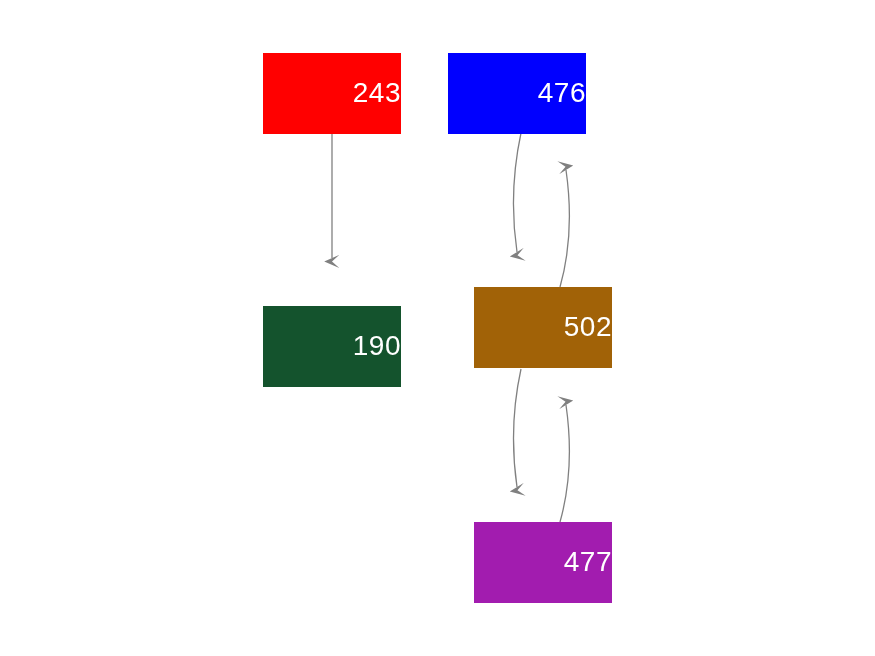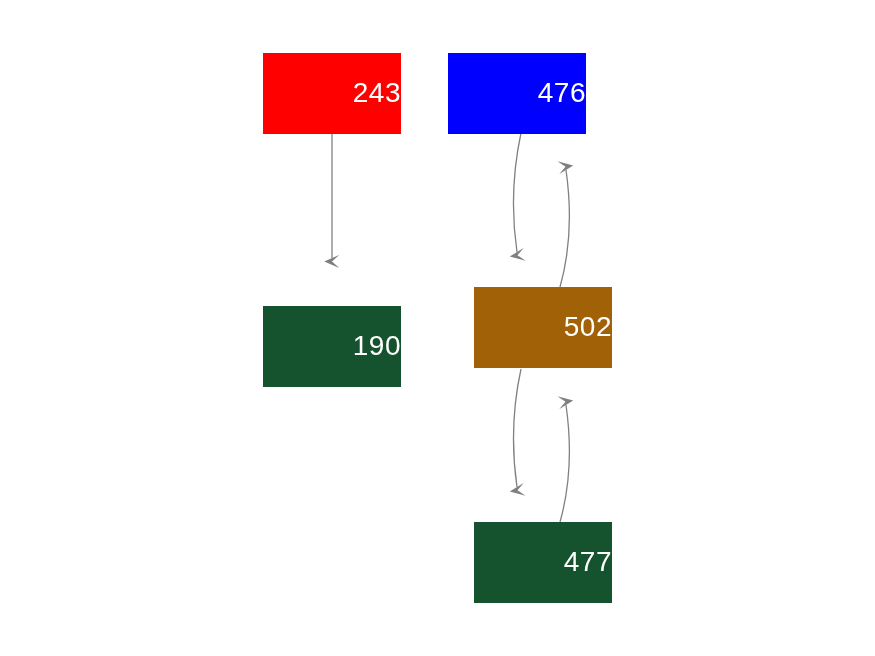--- a/index.html
+++ b/index.html
@@ -86,17 +86,17 @@
   </div>
 
   <div class="node" style="left:448px; top:53px; width:138px; height:81px; background:#0000ff;">
     <span class="node-label">476</span>
   </div>
 
   <div class="node" style="left:474px; top:287px; width:138px; height:81px; background:#a16207;">
     <span class="node-label">502</span>
   </div>
 
-  <div class="node" style="left:474px; top:522px; width:138px; height:81px; background:#14532d;">
+  <div class="node" style="left:474px; top:522px; width:138px; height:81px; background:#a21caf;">
     <span class="node-label">477</span>
   </div>
 
 </div>
 
 </body></html>

